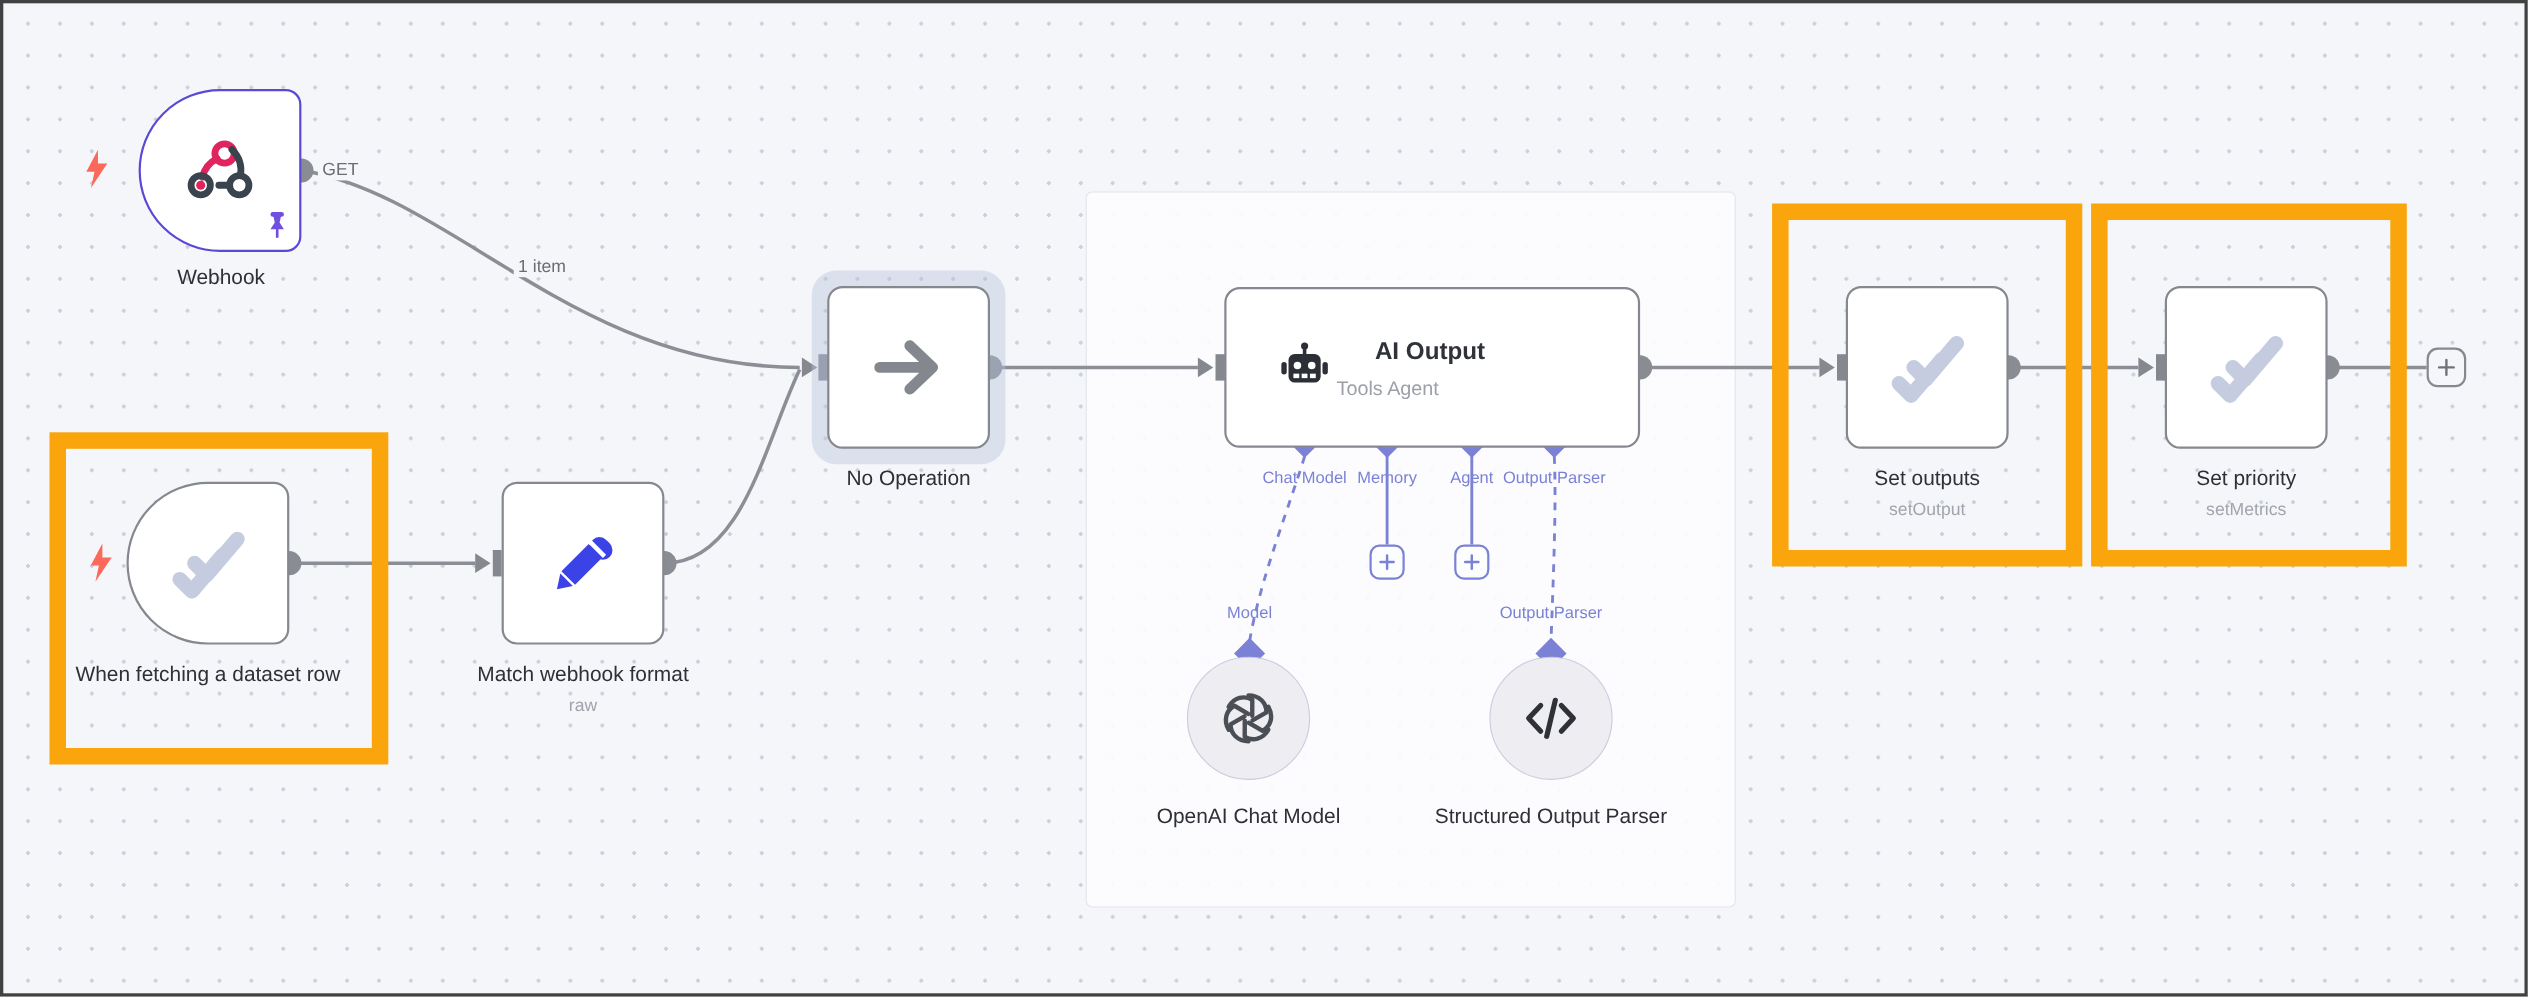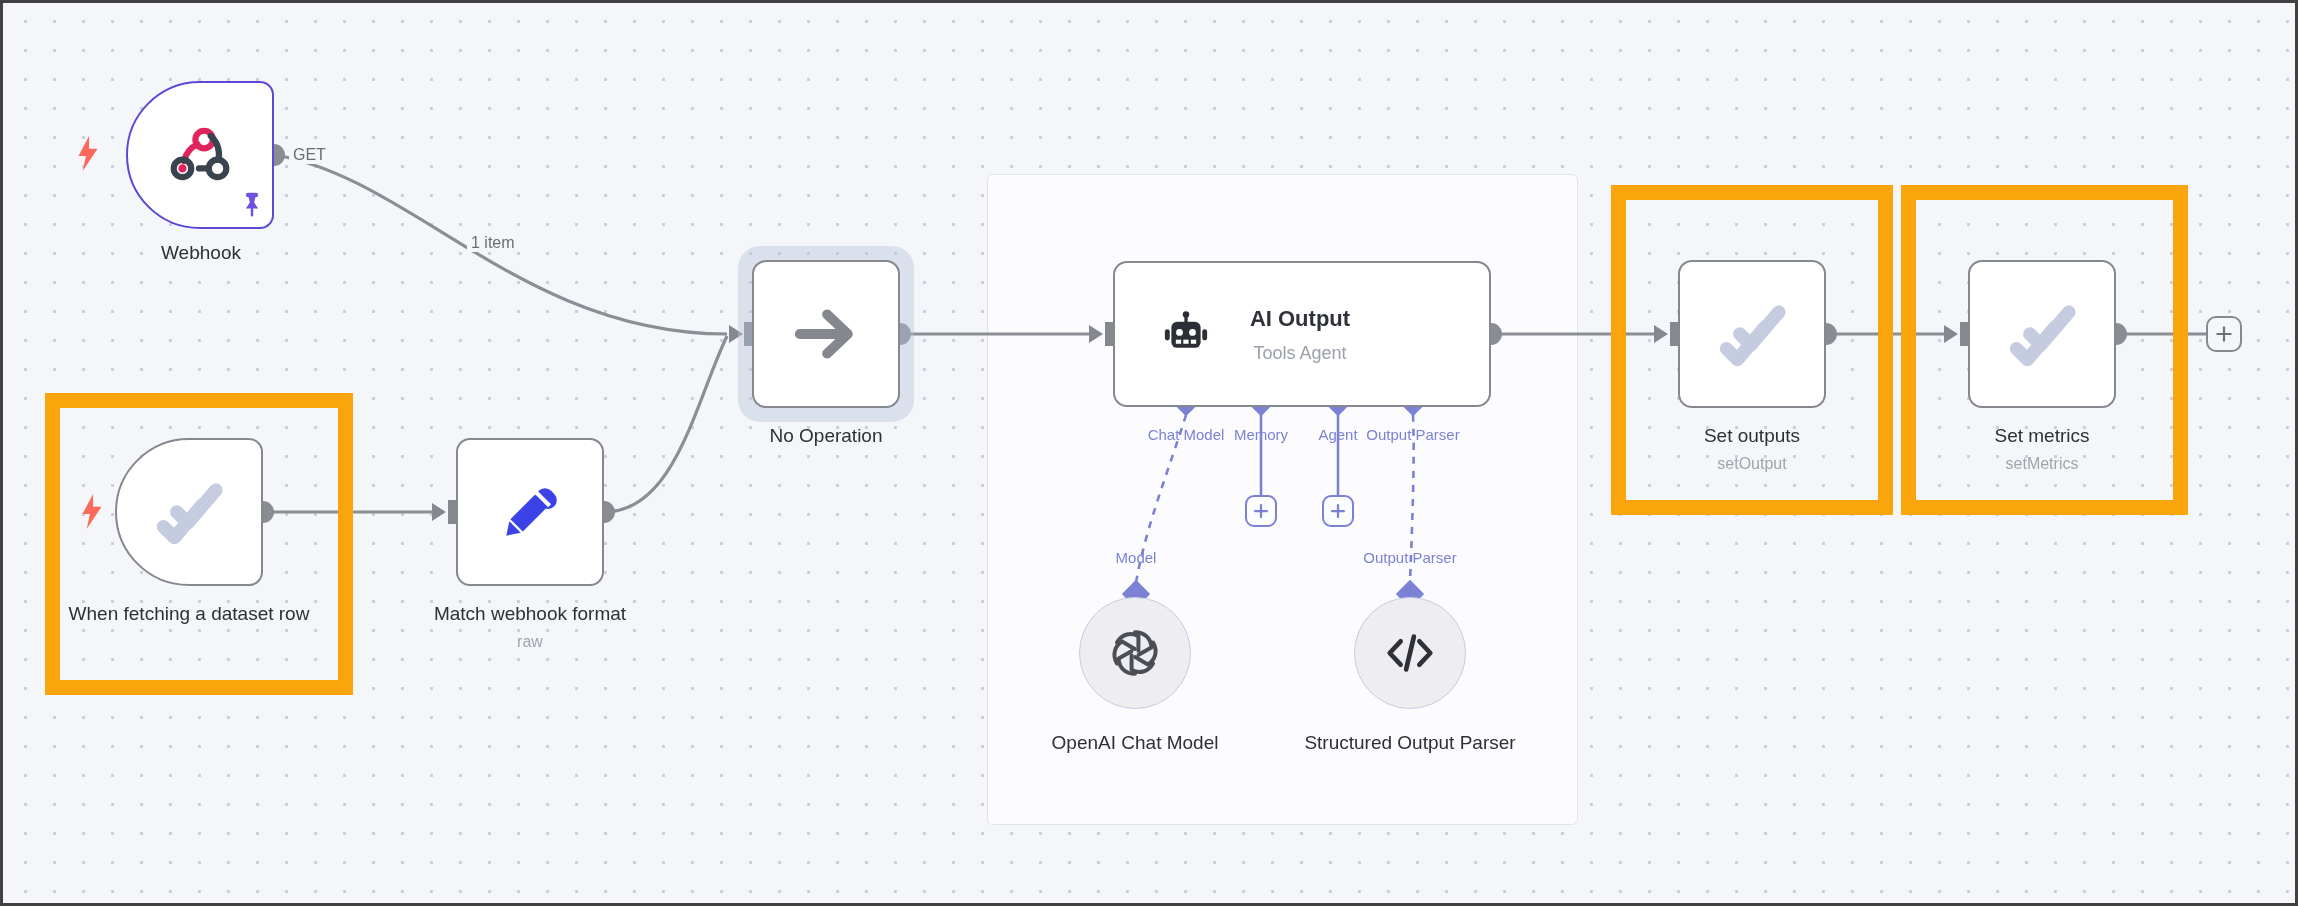--- a/index.html
+++ b/index.html
@@ -45,21 +45,21 @@
     width:112px; height:112px; border-radius:50%;
     background:#ededf2; border:1.5px solid #c7cce0;
     z-index:3; display:flex; align-items:center; justify-content:center;
   }
   
   .nlabel { font-size:19px; color:#2d3036; font-weight:500; text-align:center; z-index:3; line-height:1.45; }
   .sublabel { font-size:16px; color:#a1a4ac; text-align:center; z-index:3; }
   .edge-label { font-size:16px; color:#6a6d74; background:#f5f6f9; padding:0 4px; z-index:2; }
   .port-label { font-size:15px; color:#7b82d5; text-align:center; z-index:3; white-space:nowrap; }
   .ai-title { left:1212px; top:303px; width:170px; text-align:center; font-size:22px; font-weight:700; color:#2f3238; z-index:4; }
-  .ai-sub   { left:1212px; top:340px; width:170px; text-align:center; font-size:18px; color:#9ba0a9; z-index:4; }
+  .ai-sub   { left:1212px; top:340px; width:170px; font-size:18px; color:#9ba0a9; z-index:4; }
   
   .plus-box {
     width:32px; height:32px; border-radius:9px;
     border:2.5px solid #7b82d5; background:#fcfdff;
     display:flex; align-items:center; justify-content:center; z-index:3;
   }
   .plus-box.gray { width:36px; height:36px; border-color:#85888f; background:#f5f6f9; border-radius:10px; }
   
   .hl { border:15px solid #f9a50b; z-index:6; pointer-events:none; }
   .icon { display:block; }
@@ -262,21 +262,21 @@
 
   <div class="abs hl" style="left:1898px;top:182px;width:287px;height:330px"></div>
   <div class="abs node sq" style="left:1965px;top:257px">
     <svg class="icon" width="78" height="78" viewBox="0 0 64 64">
       <g fill="none" stroke="#c5cce0" stroke-width="11" stroke-linecap="round" stroke-linejoin="round">
         <polyline points="22,32 31,41 54,14"></polyline>
         <polyline points="11,44 20,53 43,26"></polyline>
       </g>
     </svg>
   </div>
-  <div class="abs nlabel" style="left:1939px;top:419px;width:200px">Set metrics</div>
+  <div class="abs nlabel" style="left:1939px;top:419px;width:200px">Set priority</div>
   <div class="abs sublabel" style="left:1939px;top:452px;width:200px">setMetrics</div>
 
   <div class="abs plus-box gray" style="left:2203px;top:313px">
     <svg width="20" height="20" viewBox="0 0 24 24">
       <path d="M12 4 V20 M4 12 H20" stroke="#6f7278" stroke-width="2.6" stroke-linecap="round"></path>
     </svg>
   </div>
 
 </div>
 

